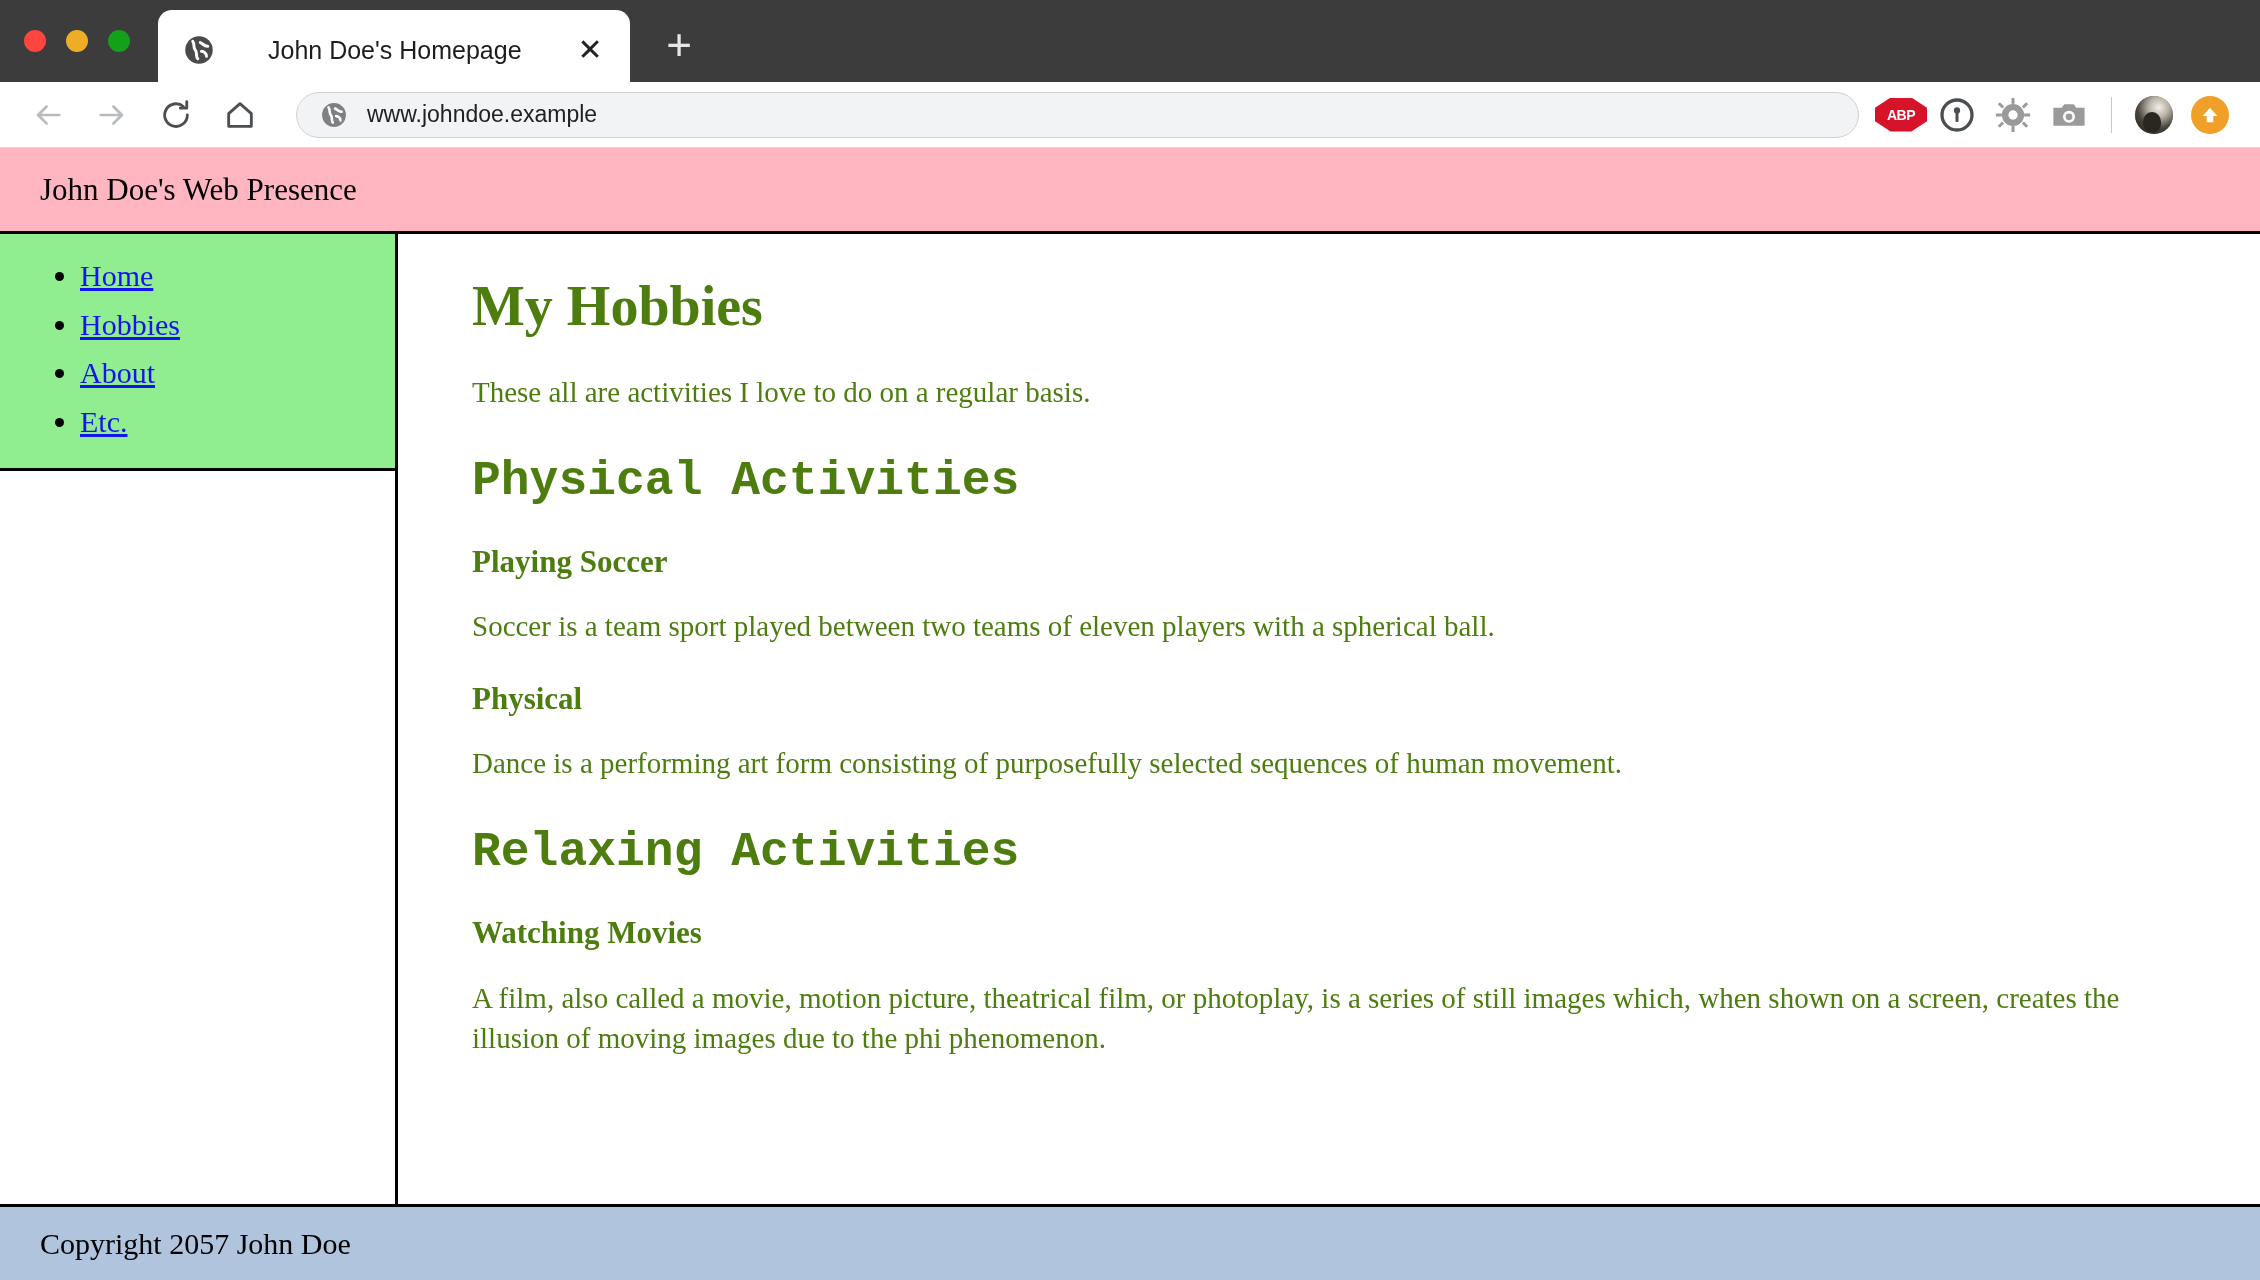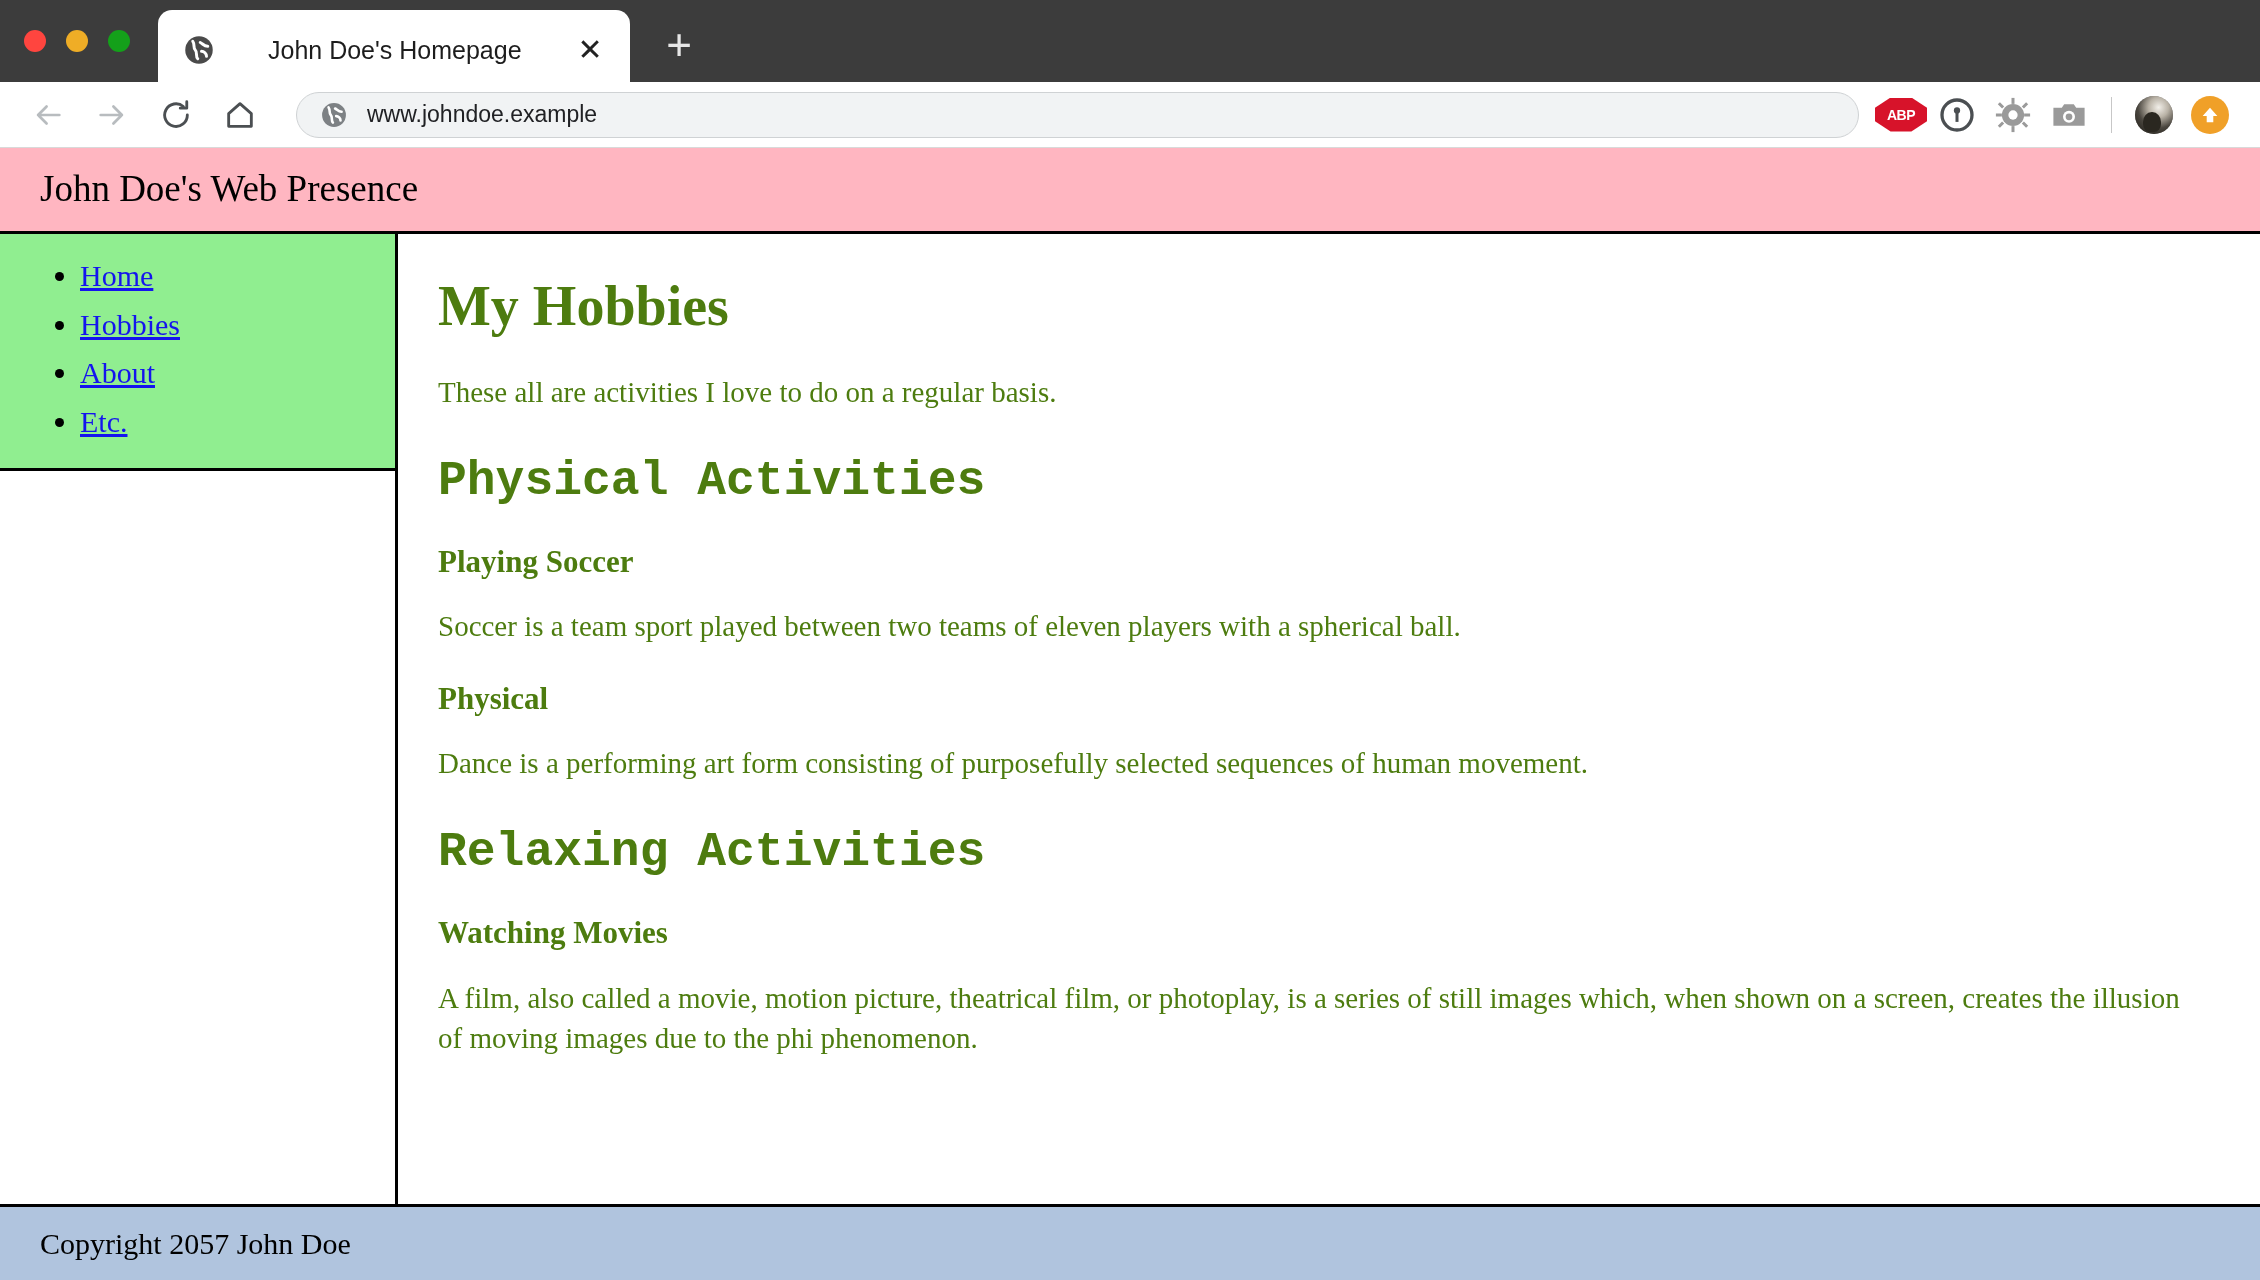--- a/index.html
+++ b/index.html
@@ -241,30 +241,31 @@
     border-bottom: 3px solid #000000;
     padding: 24px 0 24px 40px;
     box-sizing: border-box;
     height: 86px;
     display: flex;
     align-items: center;
     flex: none;
   }
   .site-header-title {
     font-family: "Liberation Serif", serif;
-    font-size: 37px;
+    font-size: 31px;
     color: #000000;
     line-height: 1.2;
   }
 
   .body-row {
     flex: 1 1 auto;
     display: flex;
     align-items: stretch;
     min-height: 0;
+    gap: 34px;
   }
 
   .sidebar {
     width: 398px;
     flex: none;
     border-right: 3px solid #000000;
     box-sizing: border-box;
     background: #ffffff;
     display: flex;
     flex-direction: column;

